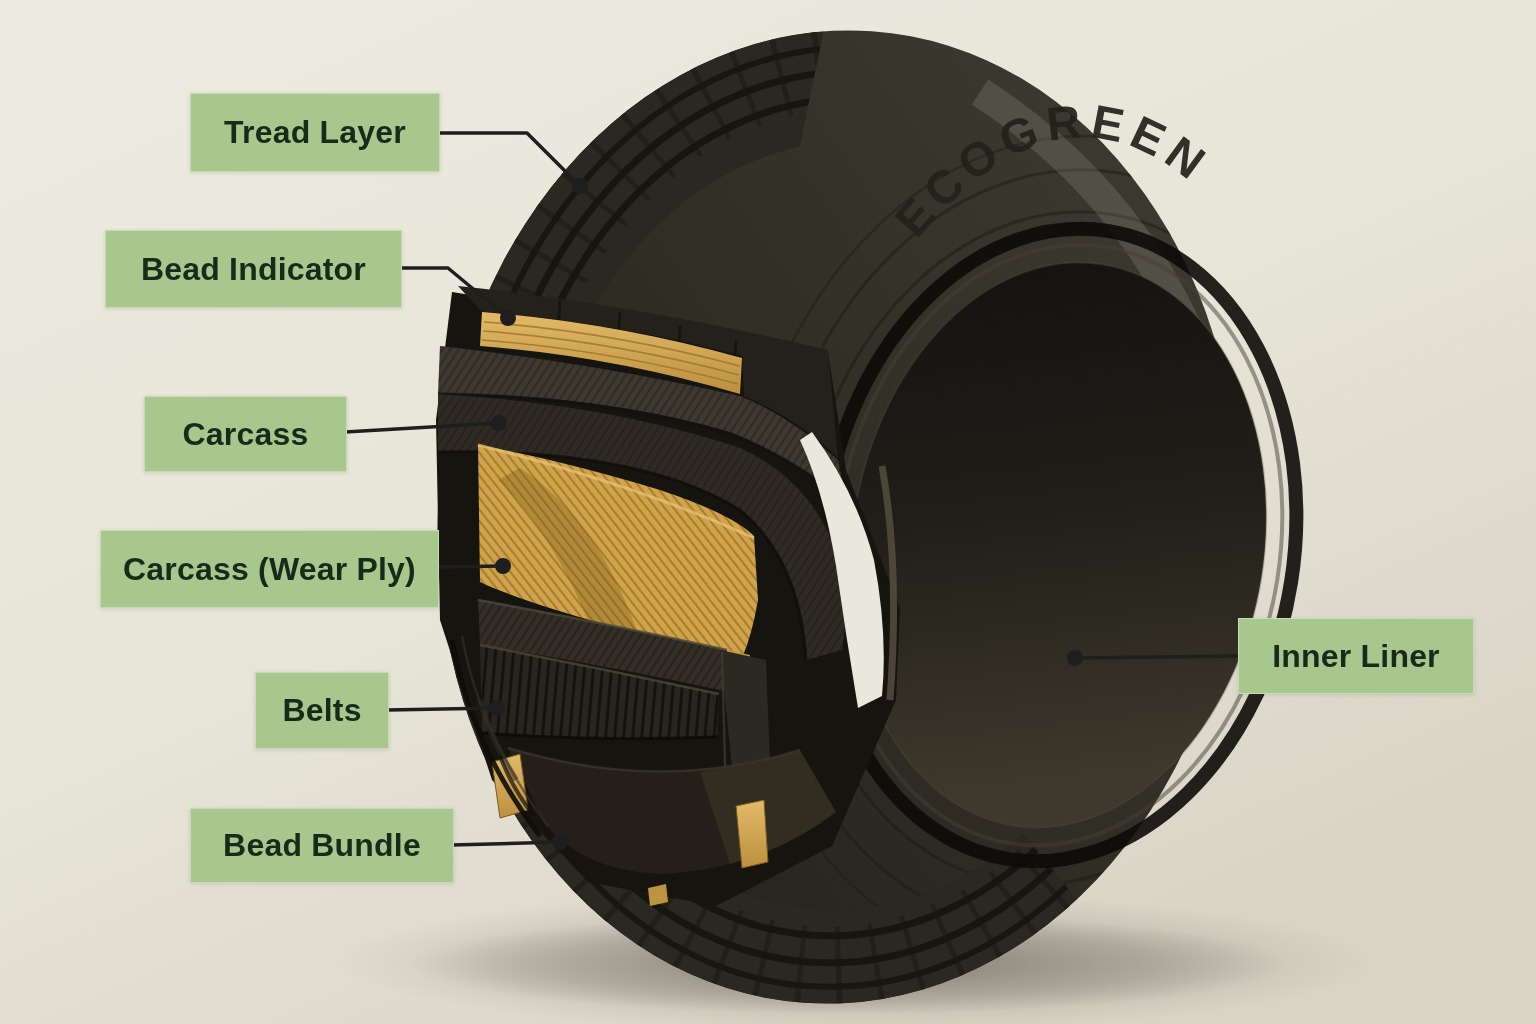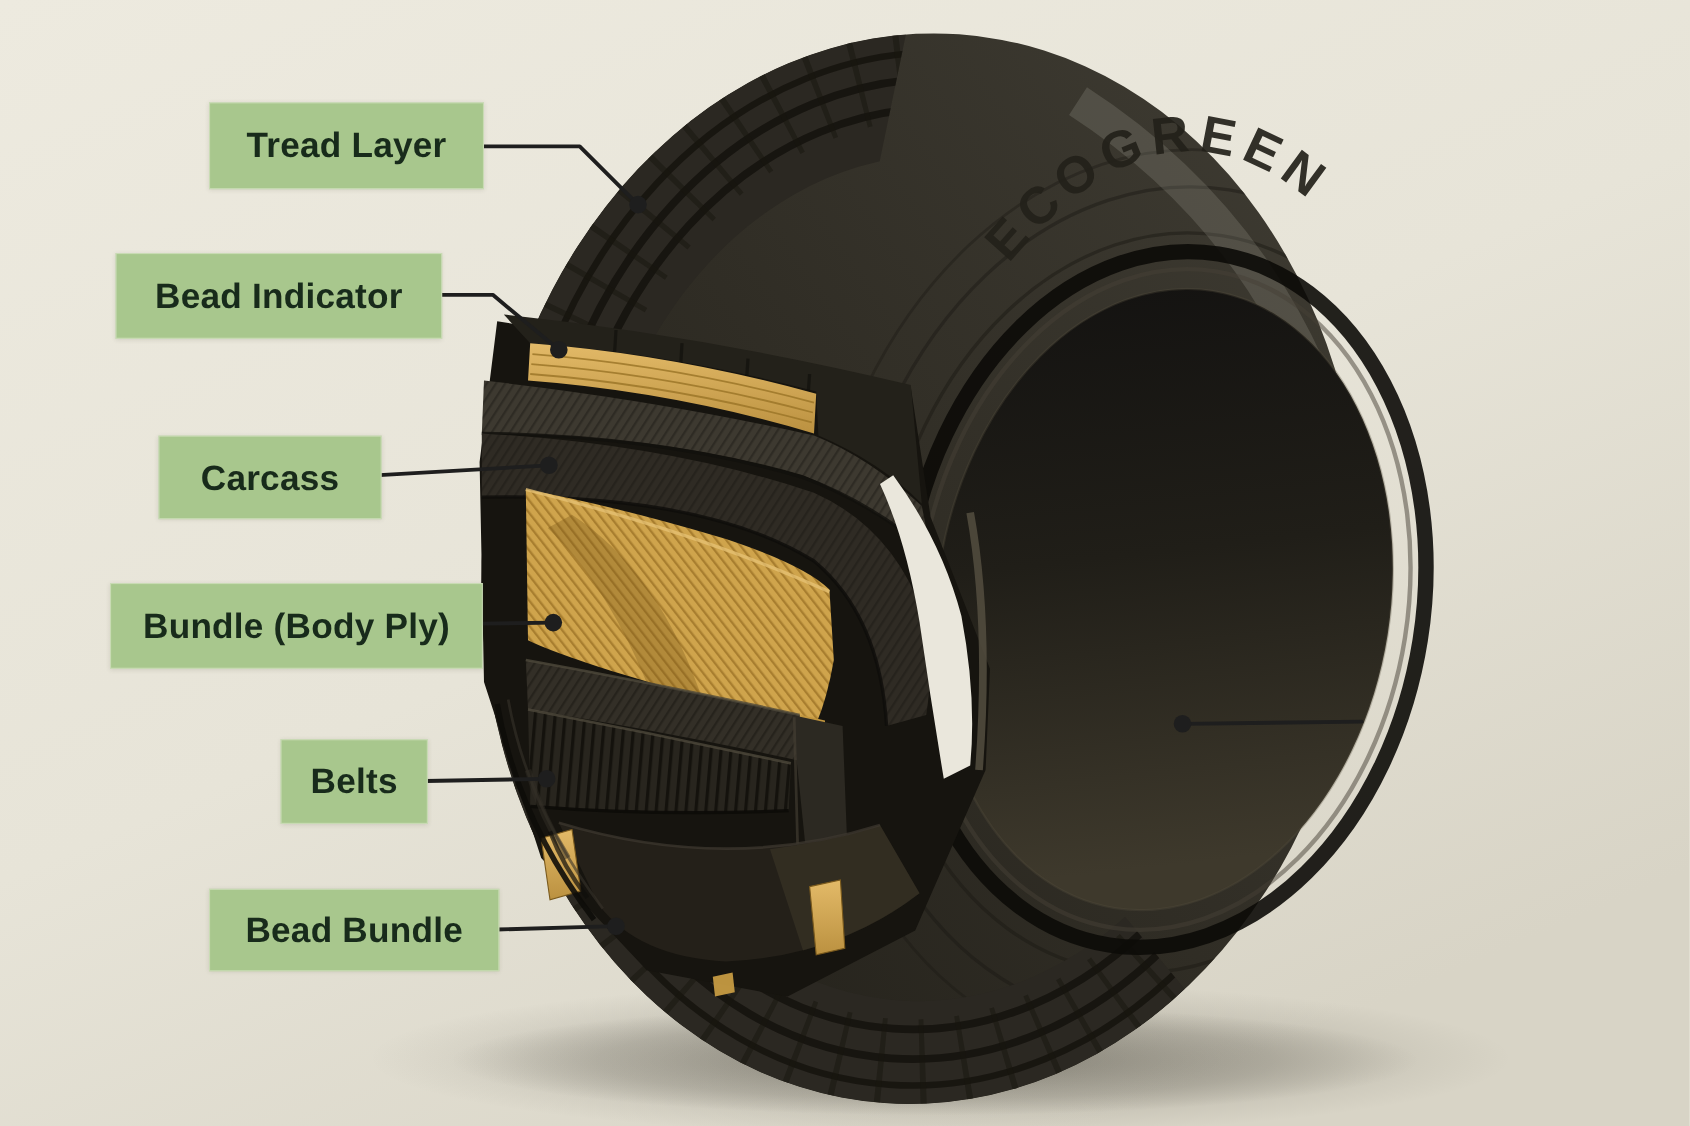--- a/index.html
+++ b/index.html
@@ -232,22 +232,25 @@
 <div class="label lb-tread">
       <span>Tread Layer</span>
     </div>
 <div class="label lb-wear">
       <span>Bead Indicator</span>
     </div>
 <div class="label lb-side">
       <span>Carcass</span>
     </div>
 <div class="label lb-carcass">
-      <span>Bundle (Body Ply)</span>
+      <span>Carcass (Wear Ply)</span>
     </div>
 <div class="label lb-bead">
       <span>Bead Bundle</span>
     </div>
 <div class="label lb-belts">
       <span>Belts</span>
     </div>
+<div class="label lb-liner">
+      <span>Inner Liner</span>
+    </div>
 
 </div>
 
 </body></html>

